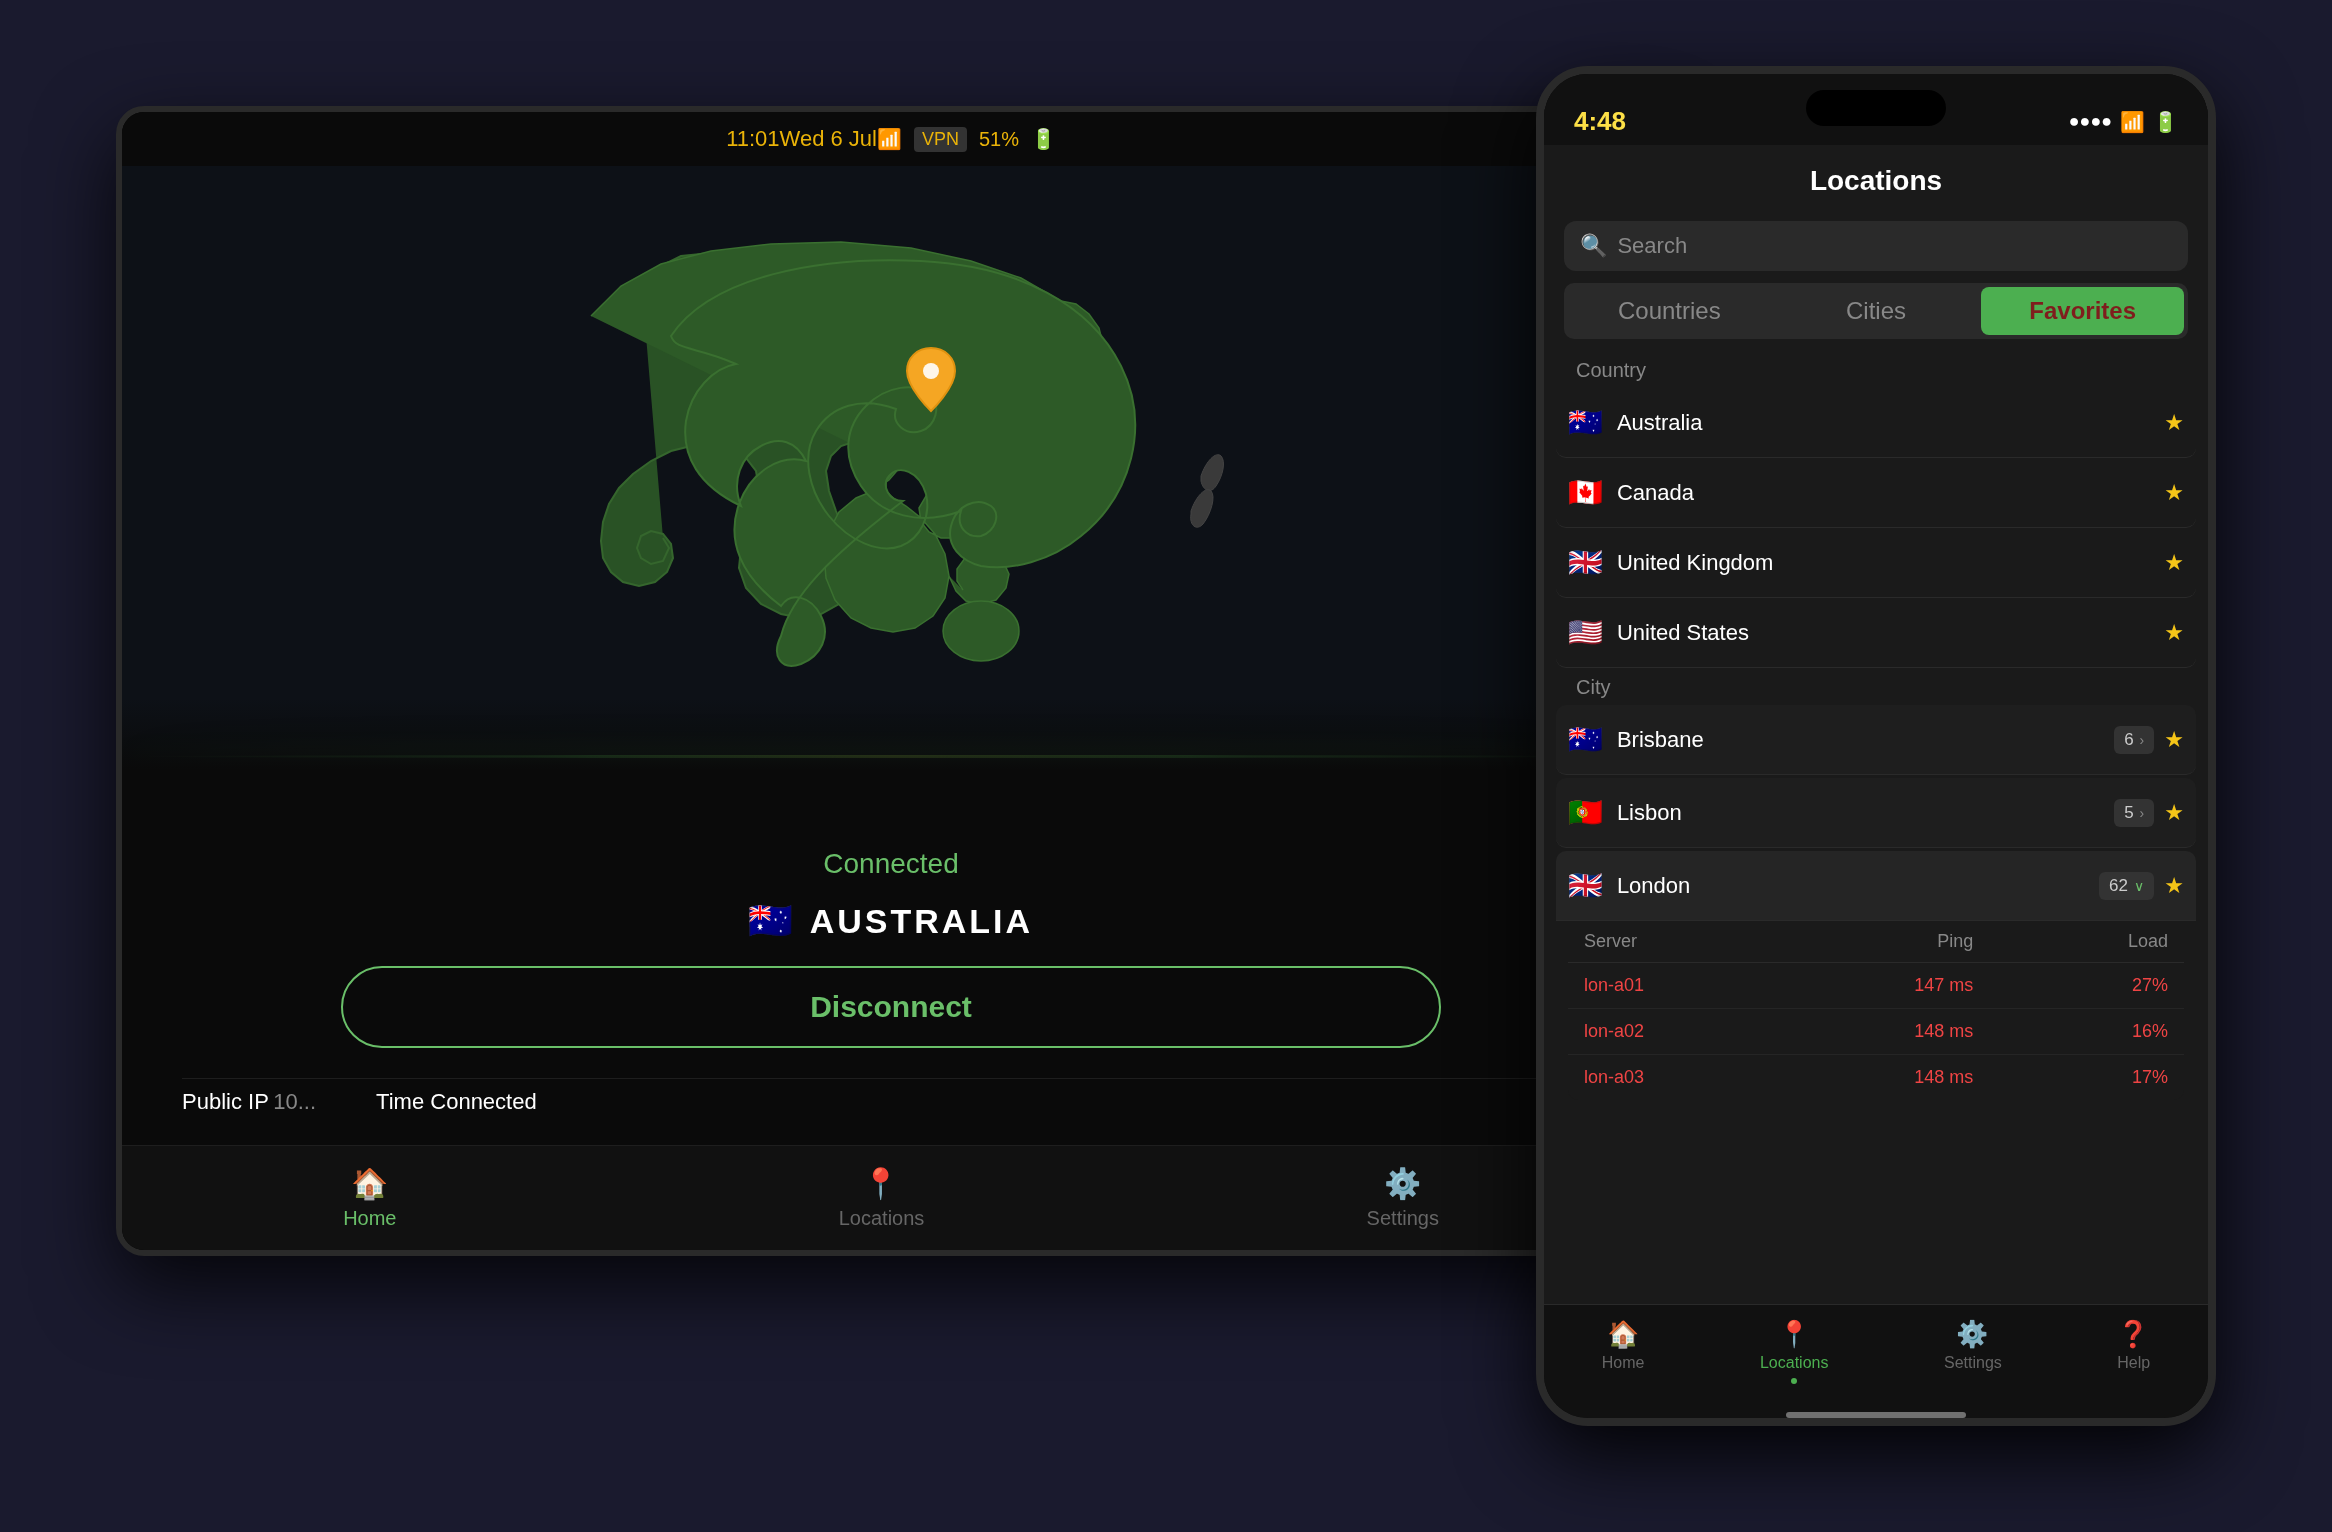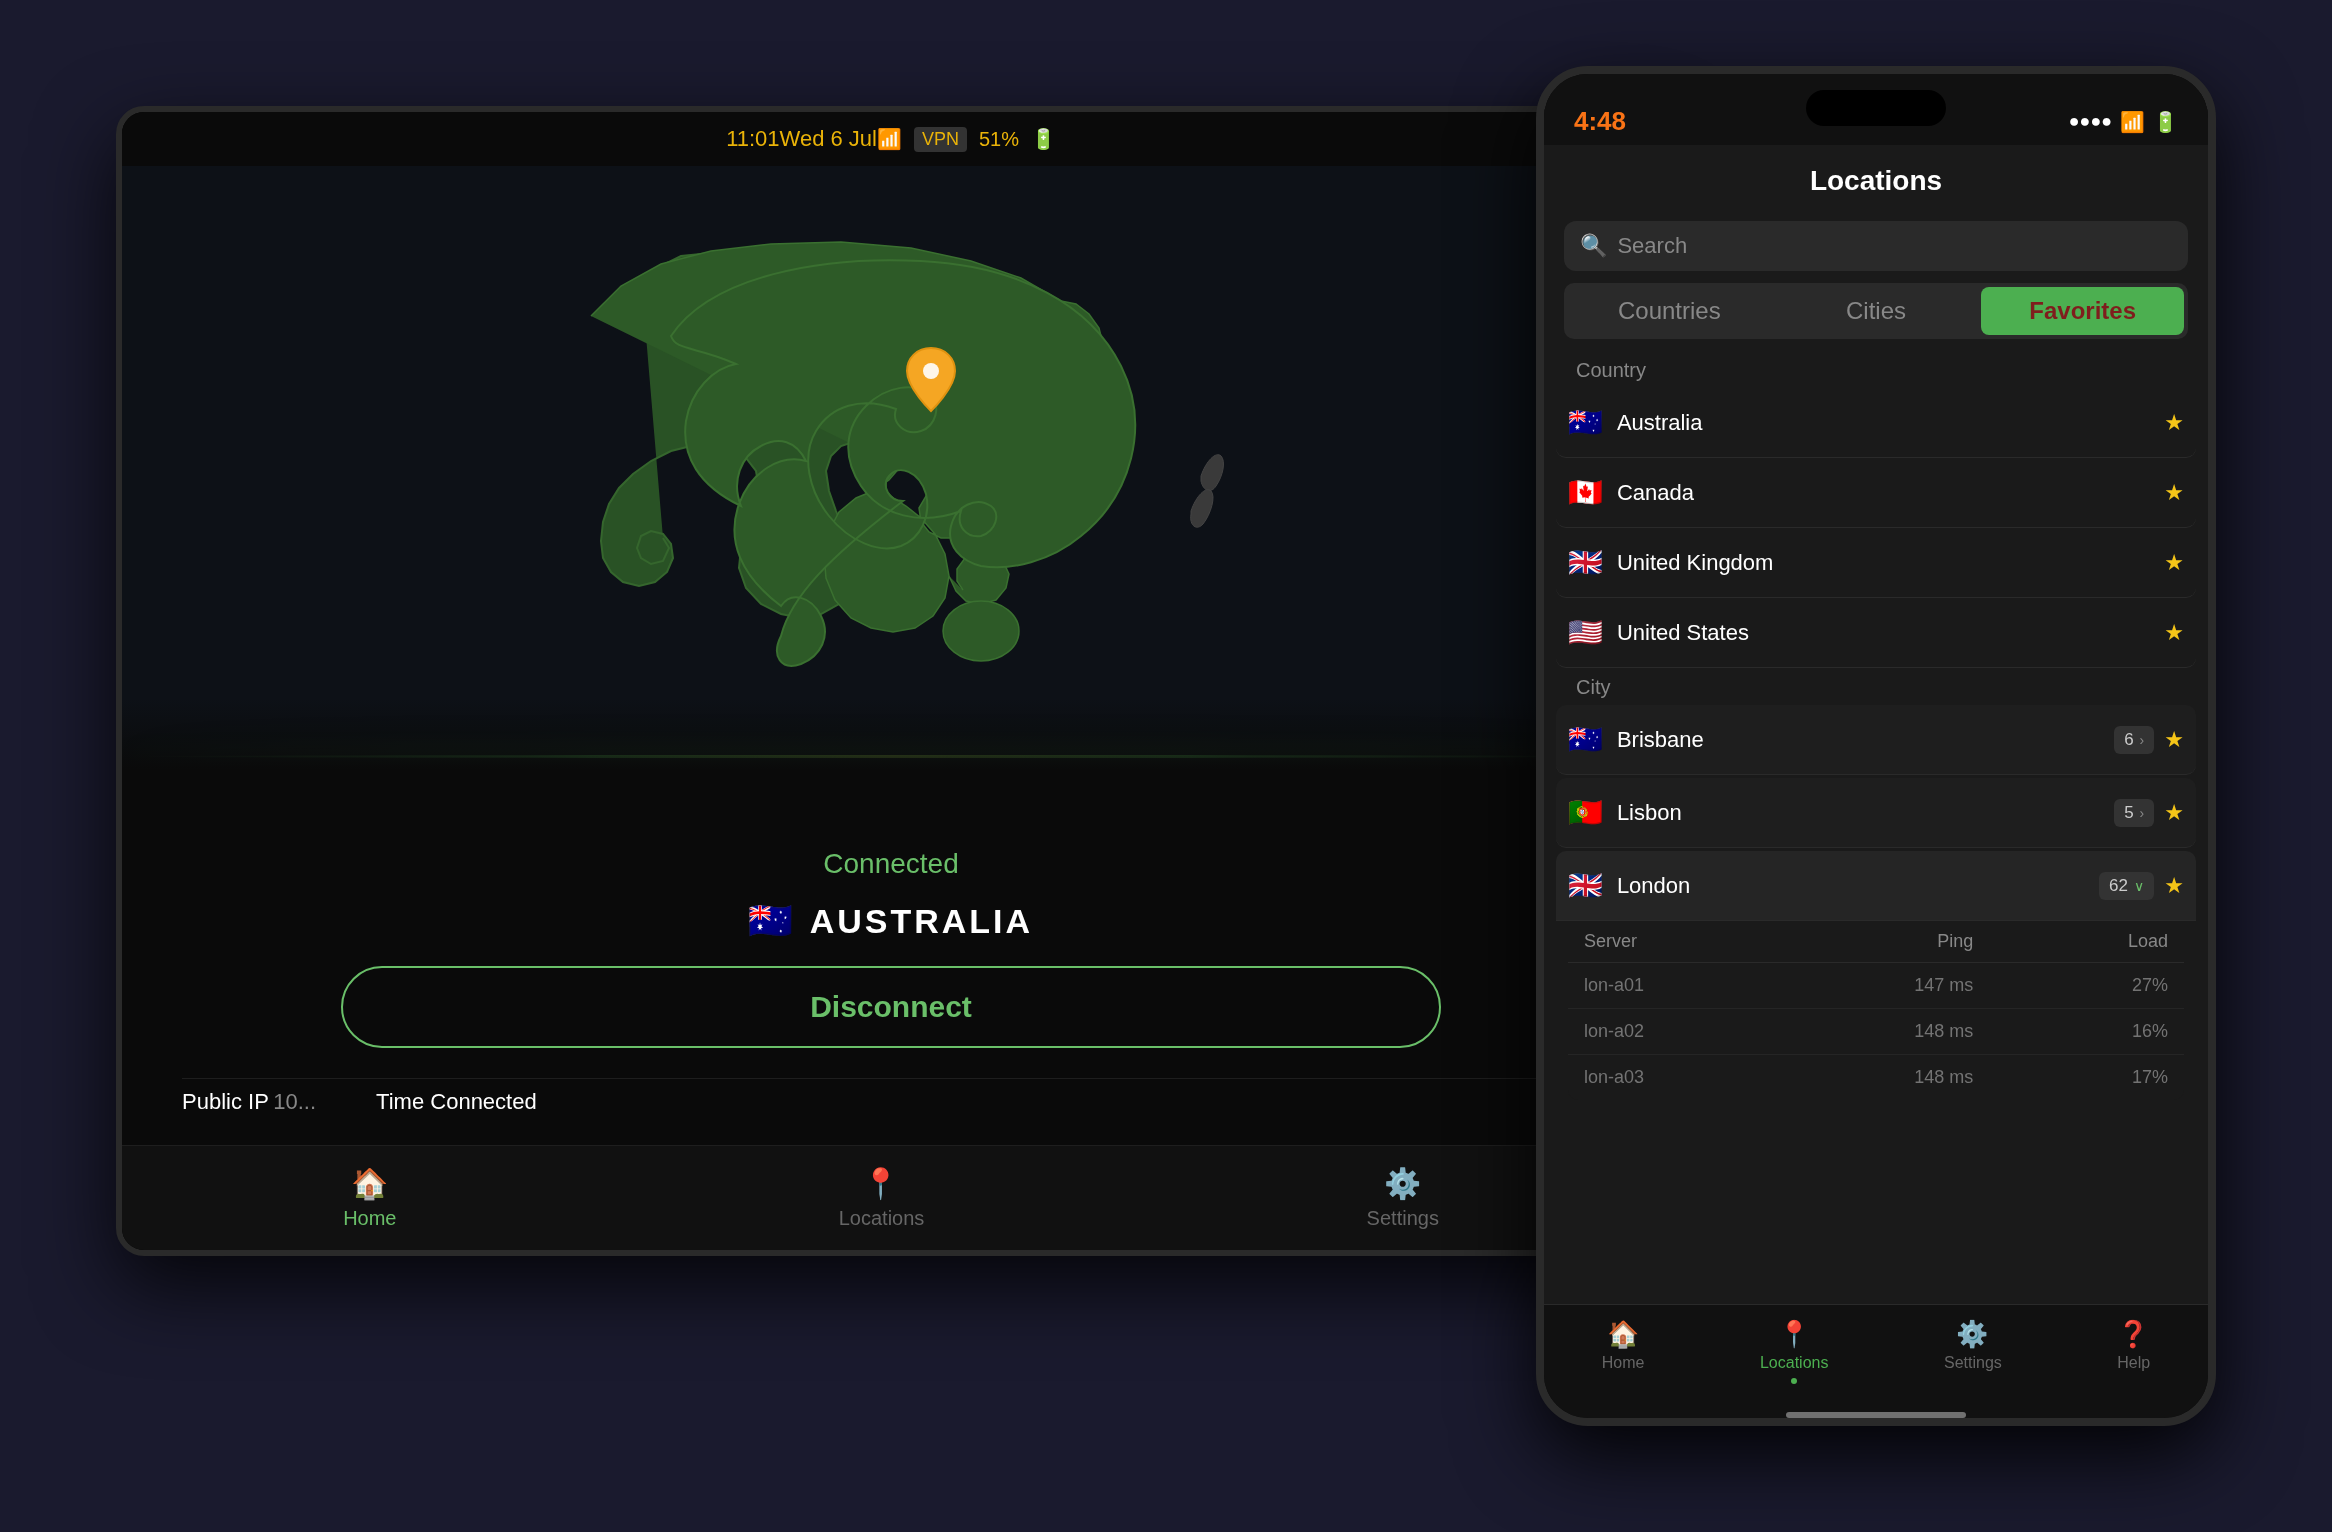--- a/index.html
+++ b/index.html
@@ -222,21 +222,21 @@
 
     .phone-notch-area {
       background: #111;
       padding: 16px 30px 0;
       display: flex;
       justify-content: space-between;
       align-items: center;
     }
 
     .phone-time {
-      color: #f97316;
+      color: #fde047;
       font-size: 26px;
       font-weight: 600;
     }
 
     .phone-status-icons {
       display: flex;
       align-items: center;
       gap: 8px;
       color: #fff;
       font-size: 20px;
@@ -399,21 +399,21 @@
     }
 
     .server-row {
       display: flex;
       padding: 12px 16px;
       border-bottom: 1px solid #252525;
     }
 
     .server-cell {
       flex: 1;
-      color: #737373;
+      color: #ef4444;
       font-size: 18px;
     }
 
     .server-cell.ping-val, .server-cell.load-val {
       text-align: right;
     }
 
     
     .phone-nav {
       background: #111;

